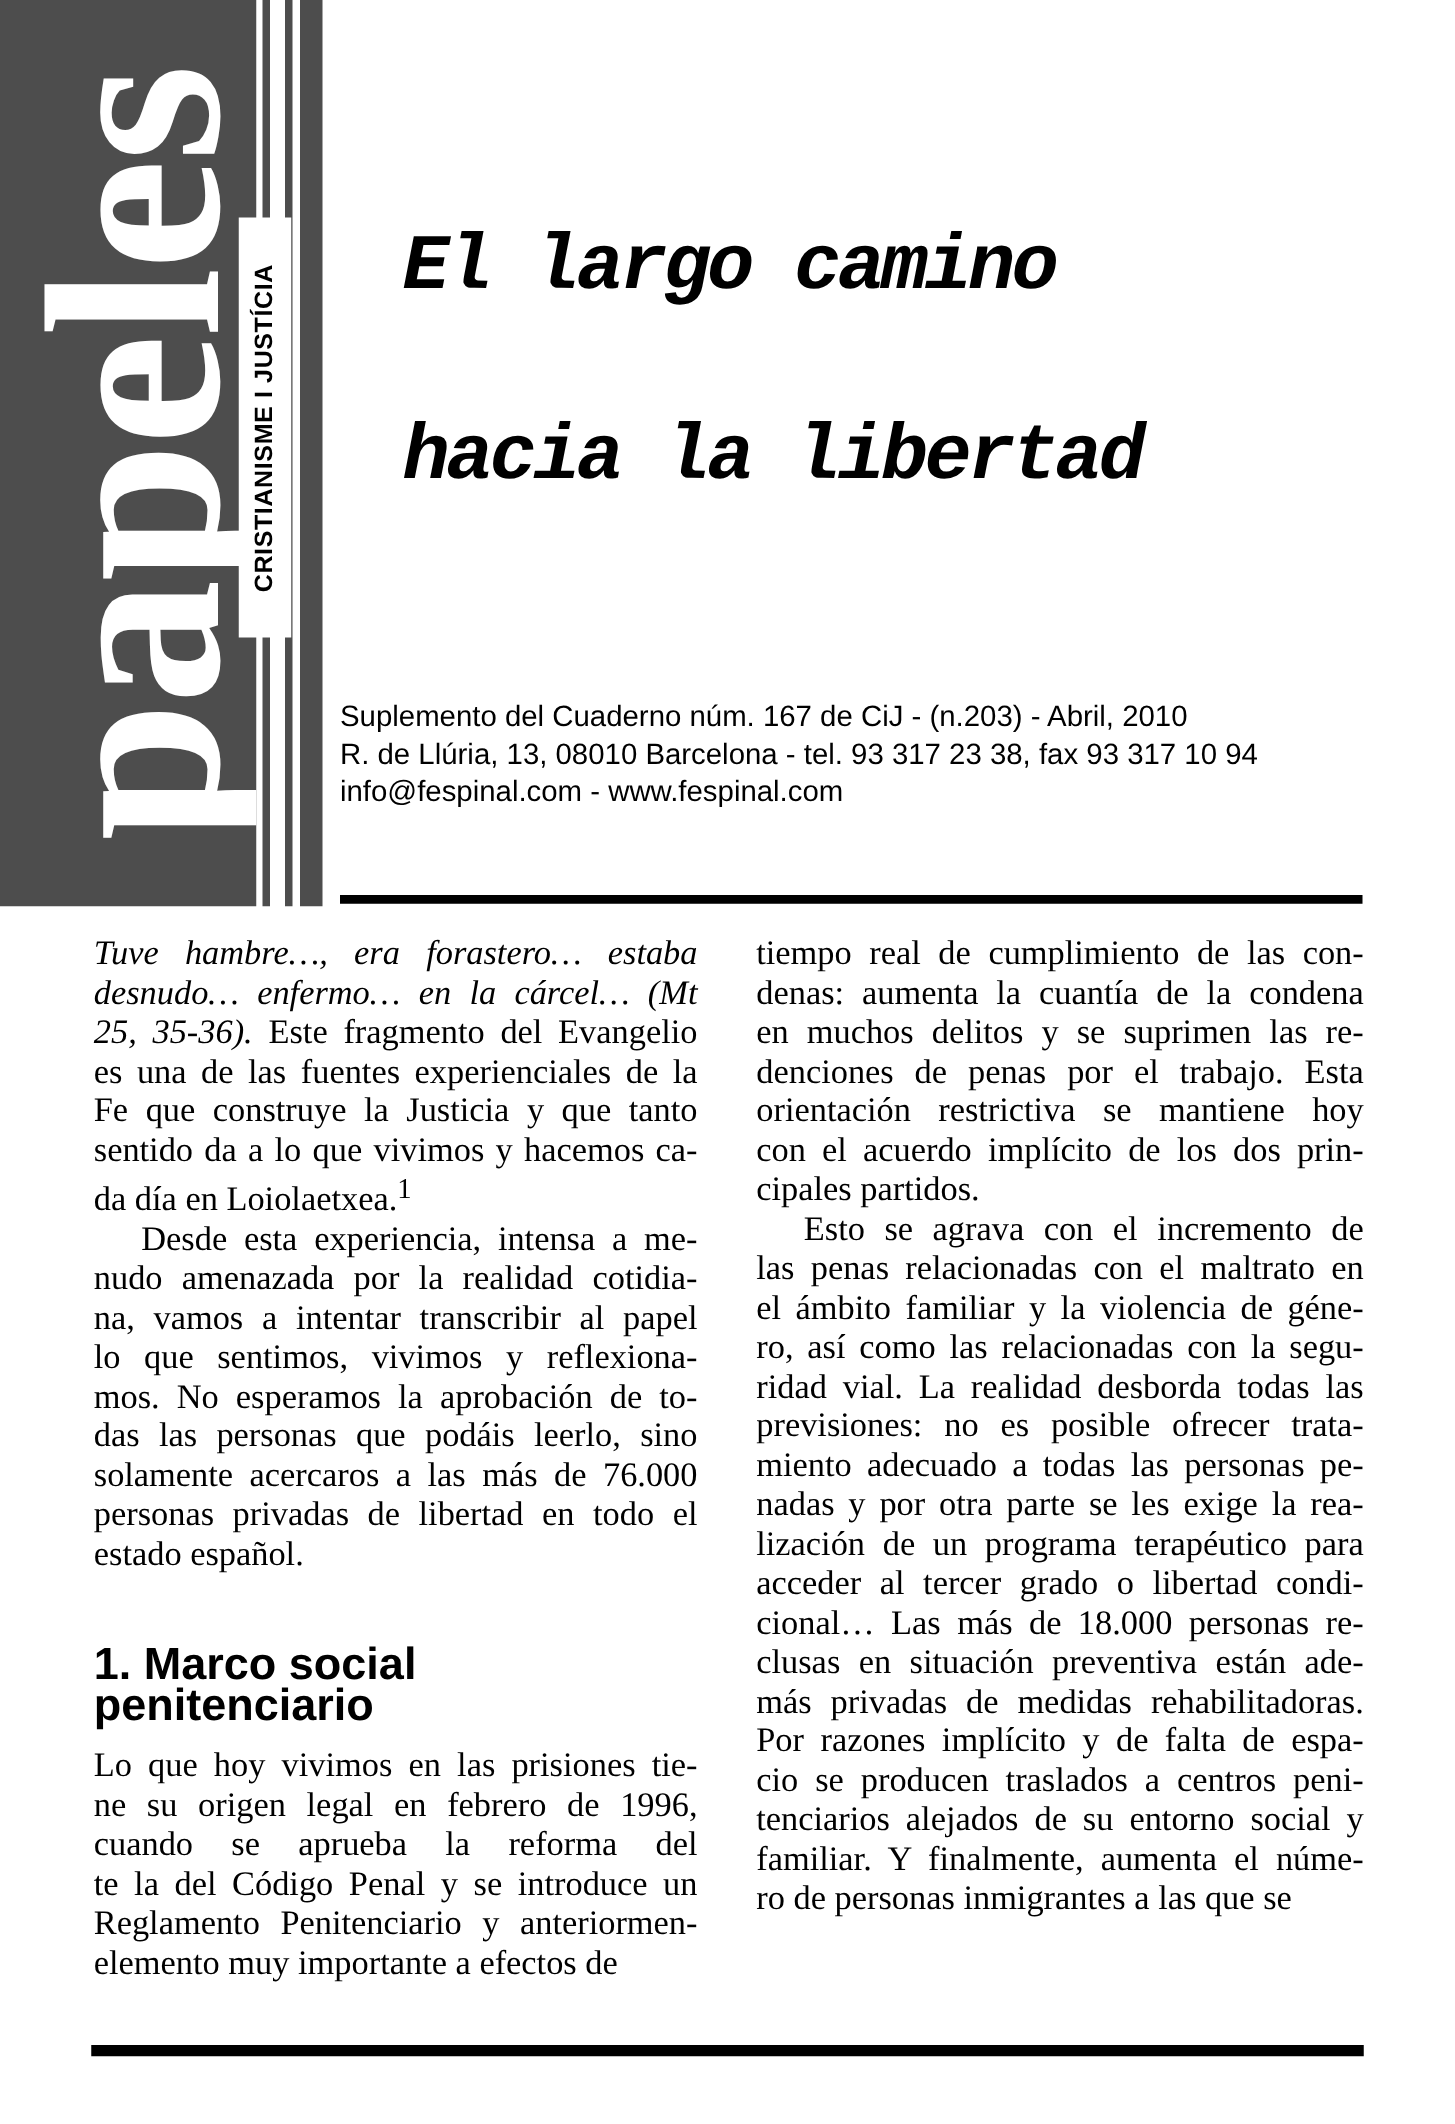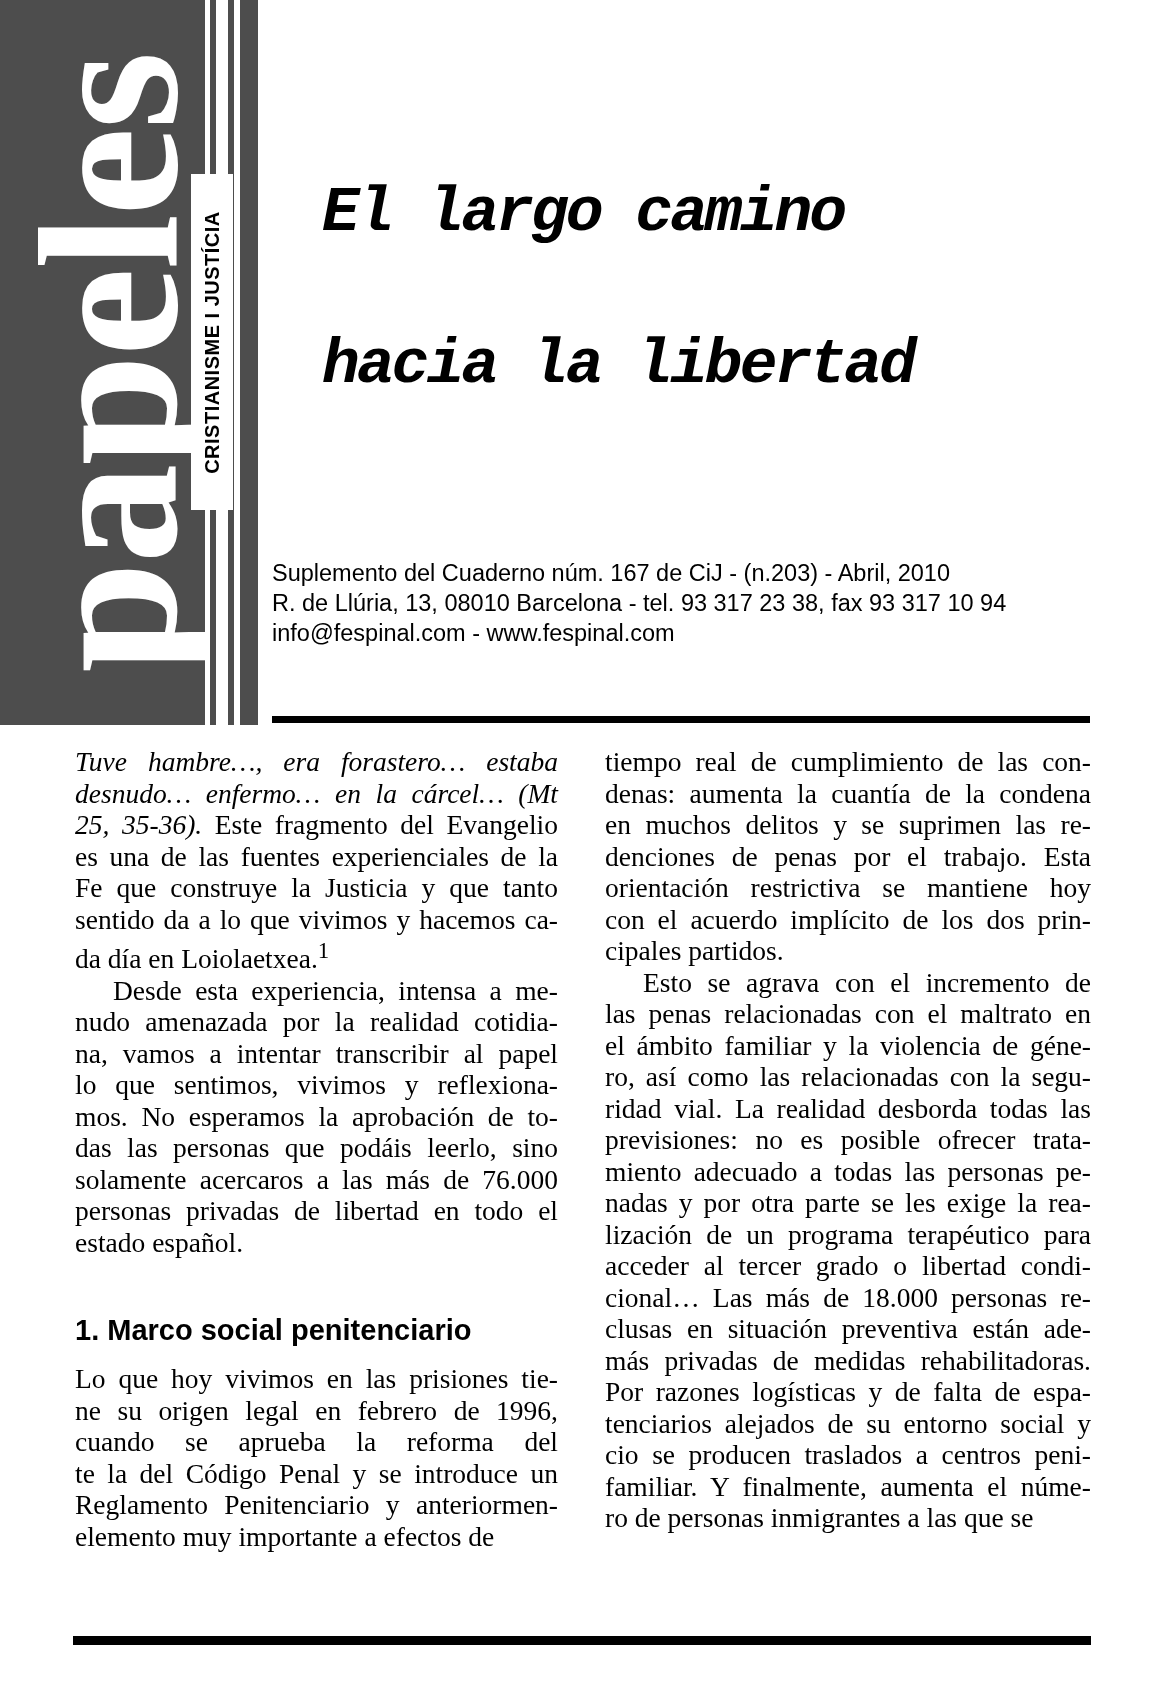--- a/index.html
+++ b/index.html
@@ -98,21 +98,21 @@
     text-align: justify;
     text-align-last: justify;
     min-height: 31.5px;
   }
   .tline.last { text-align-last: left; }
   .para.indent .tline:first-child { text-indent: 38px; }
 
   .heading {
     font-family: "Liberation Sans", sans-serif;
     font-weight: bold;
-    font-size: 29px; line-height: 33px;
+    font-size: 36px; line-height: 33px;
     margin-top: 56px; margin-bottom: 16px;
   }
 </style>
 </head>
 <body>
 
 <div class="band">
   <div class="brand-wrap">
     <span class="brand-text">papeles</span>
   </div>
@@ -186,19 +186,19 @@
       <div class="tline">ro, así como las relacionadas con la segu-</div>
       <div class="tline">ridad vial. La realidad desborda todas las</div>
       <div class="tline">previsiones: no es posible ofrecer trata-</div>
       <div class="tline">miento adecuado a todas las personas pe-</div>
       <div class="tline">nadas y por otra parte se les exige la rea-</div>
       <div class="tline">lización de un programa terapéutico para</div>
       <div class="tline">acceder al tercer grado o libertad condi-</div>
       <div class="tline">cional… Las más de 18.000 personas re-</div>
       <div class="tline">clusas en situación preventiva están ade-</div>
       <div class="tline">más privadas de medidas rehabilitadoras.</div>
-      <div class="tline">Por razones logísticas y de falta de espa-</div>
+      <div class="tline">Por razones implícito y de falta de espa-</div>
+      <div class="tline">cio se producen traslados a centros peni-</div>
       <div class="tline">tenciarios alejados de su entorno social y</div>
-      <div class="tline">cio se producen traslados a centros peni-</div>
       <div class="tline">familiar. Y finalmente, aumenta el núme-</div>
       <div class="tline last">ro de personas inmigrantes a las que se</div>
     </div>
   </div>
 
 </body></html>

